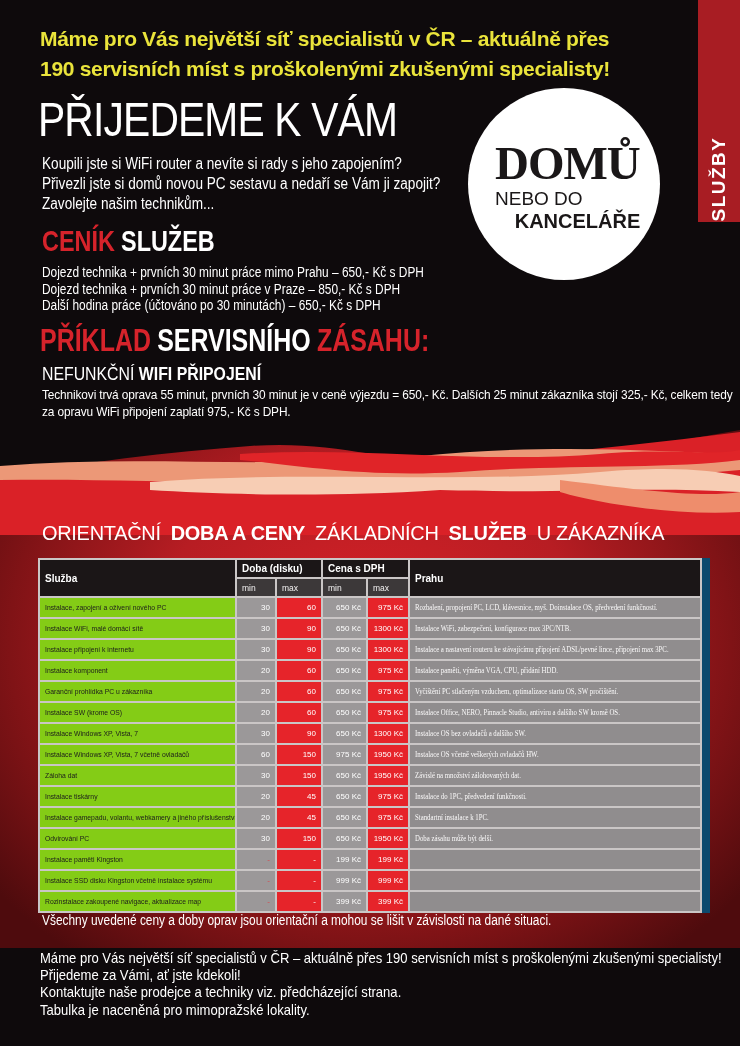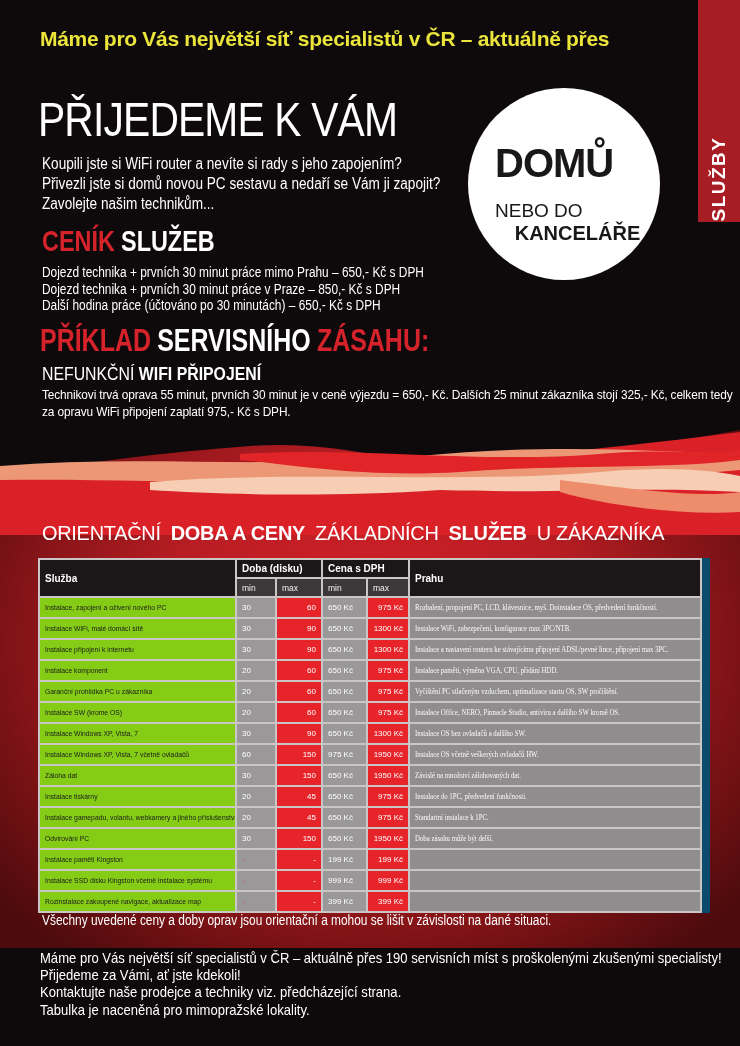--- a/index.html
+++ b/index.html
@@ -16,22 +16,22 @@
         color:#eae43b;letter-spacing:-0.3px;}
   .page-title{position:absolute;left:38px;top:92px;font-size:48px;font-weight:400;letter-spacing:-1px;
         transform:scaleX(.85);transform-origin:0 0;white-space:nowrap;color:#fff;}
   .intro{position:absolute;left:42px;top:154px;font-size:16px;line-height:20px;
         transform:scaleX(.85);transform-origin:0 0;white-space:nowrap;}
 
   
   .badge{position:absolute;left:468px;top:88px;width:192px;height:192px;border-radius:50%;background:#fff;
         color:#1a1718;}
   .badge-inner{padding:54px 0 0 27px;}
-  .badge-l1{font-size:40px;font-weight:800;letter-spacing:-1px;line-height:42px;}
-  .badge-l2{font-size:19px;font-weight:400;line-height:22px;margin-top:16px;}
+  .badge-l1{font-size:47px;font-weight:800;letter-spacing:-1px;line-height:42px;font-family:Liberation Serif, serif;}
+  .badge-l2{font-size:19px;font-weight:400;line-height:22px;margin-top:4px;}
   .badge-l3{font-size:20px;font-weight:700;line-height:23px;text-align:center;}
 
   
   .pricing-title{position:absolute;left:42px;top:224px;font-size:30px;font-weight:700;white-space:nowrap;
         transform:scaleX(.78);transform-origin:0 0;}
   .accent{color:#d6232b;}
   .t-run + .t-run{margin-left:8px;}
   .price-list{position:absolute;left:42px;top:264px;font-size:14px;line-height:16.5px;
         transform:scaleX(.85);transform-origin:0 0;white-space:nowrap;}
 
@@ -55,21 +55,21 @@
   .section-title .bold{font-weight:700;}
   .section-title span + span{margin-left:5px;}
 
   .table-wrap{position:absolute;left:38px;top:558px;width:664px;border-right:8px solid #0c4a6e;}
   table.services{border-collapse:separate;border-spacing:2px;background:#cac6c6;table-layout:fixed;width:664px;}
   table.services th, table.services td{overflow:hidden;white-space:nowrap;}
   thead th{background:#1b1617;color:#fff;text-align:left;font-size:10px;font-weight:700;padding:2px 5px;height:13px;}
   thead tr.sub th{background:#3c3839;font-size:8.5px;font-weight:400;height:11px;padding:3px 5px;color:#f2f0f0;}
   tbody td{height:19px;font-size:8px;padding:0 5px;}
   td.c-service{background:#84cc16;color:#1c1c1c;}
-  td.c-dmin, td.c-cmin{background:#9b9899;color:#fff;}
+  td.c-dmin, td.c-cmin{background:#9b9899;color:#fff;text-align:right;}
   td.c-dmax, td.c-cmax{background:#e6242a;color:#fff;text-align:right;}
   td.c-popis{background:#908d8e;color:#fbfafa;font-family:Liberation Serif, serif;}
   .cell-text{display:inline-block;}
   td.c-service .cell-text, td.c-popis .cell-text{transform:scaleX(.85);transform-origin:0 50%;}
   tr.no-time td.c-dmin{color:#d8474c;}
 
   .table-note{position:absolute;left:42px;top:912px;font-size:14px;white-space:nowrap;
         transform:scaleX(.85);transform-origin:0 0;}
 
   
@@ -92,20 +92,21 @@
     <path d="M240,34 C360,26 480,44 600,34 C670,28 710,36 740,30 L740,40 C660,50 560,44 460,52 C360,58 290,44 240,40 Z" fill="#e02428"></path>
     <path d="M560,60 C640,70 700,78 740,72 L740,92 C680,96 600,84 560,72 Z" fill="#ee8d6c"></path>
   </svg>
 
   <div class="services-tab">
     <span class="vlabel">SLUŽBY</span>
   </div>
 
   <div class="headline">
     <div>Máme pro Vás největší síť specialistů v ČR – aktuálně přes</div>
+    <div>190 servisních míst s proškolenými zkušenými specialisty!</div>
   </div>
 
   <div class="page-title">PŘIJEDEME K VÁM</div>
 
   <div class="intro">
     <div>Koupili jste si WiFi router a nevíte si rady s jeho zapojením?</div>
     <div>Přivezli jste si domů novou PC sestavu a nedaří se Vám ji zapojit?</div>
     <div>Zavolejte našim technikům...</div>
   </div>
 

